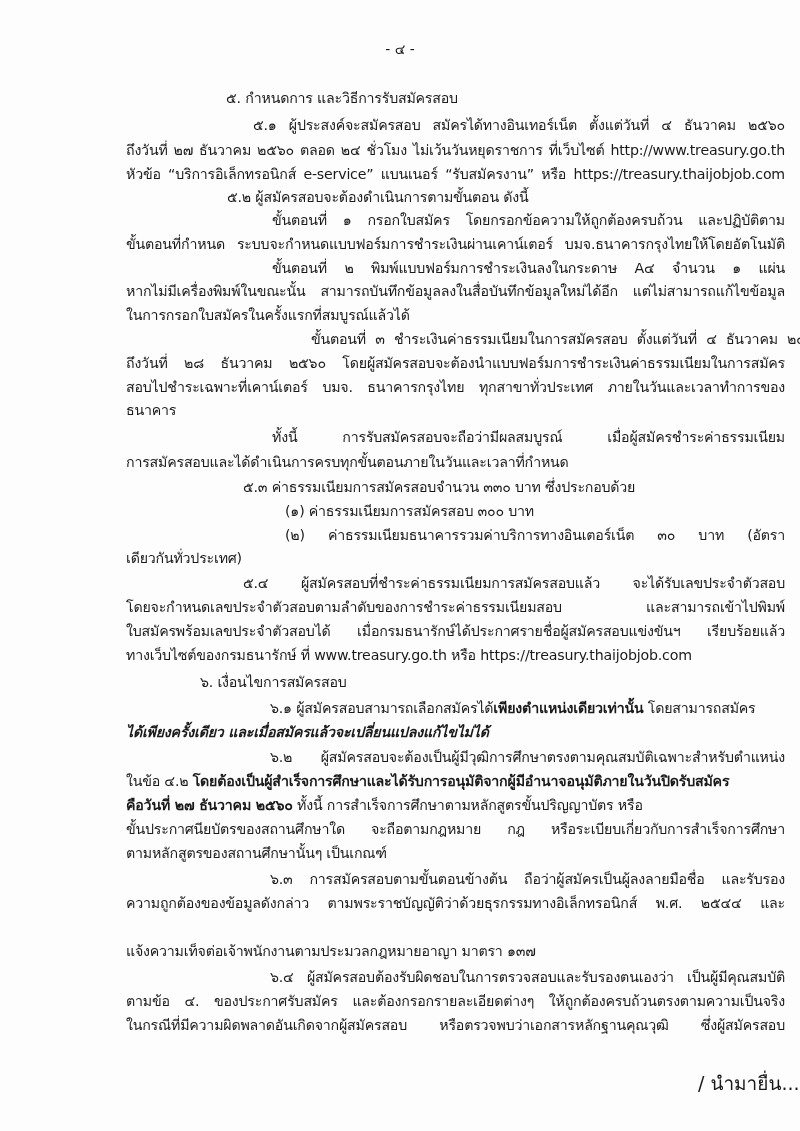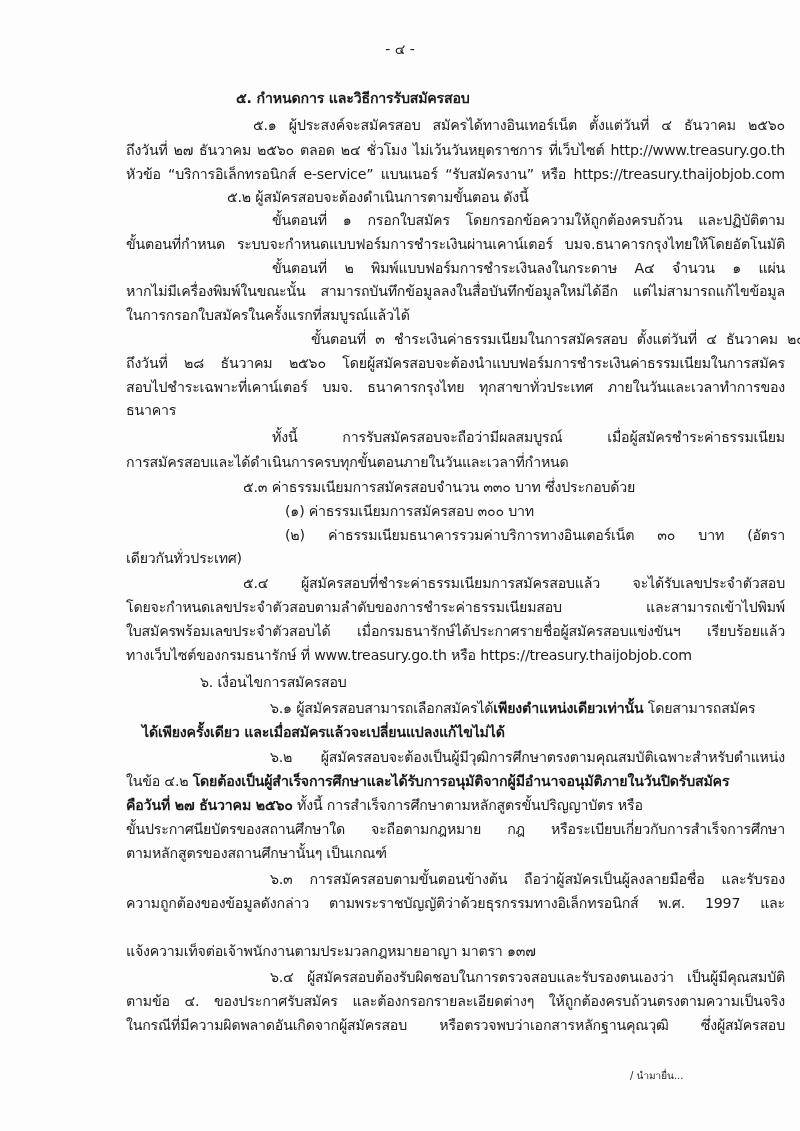--- a/index.html
+++ b/index.html
@@ -3,30 +3,30 @@
 <meta charset="utf-8">
 <style>
   html, body { margin: 0; padding: 0; background: #ffffff; }
   body { width: 800px; height: 1131px; position: relative; overflow: hidden;
          font-family: "DejaVu Sans", "Liberation Sans", sans-serif; color: #1a1a1a; }
   .page { position: absolute; left: 0; top: 0; width: 800px; height: 1131px; background: #fdfdfd; }
   .ln { position: absolute; font-size: 14.2px; line-height: 20px; white-space: nowrap; letter-spacing: -0.2px; }
   .just { text-align: justify; text-align-last: justify; white-space: normal; }
   .b { font-weight: bold; }
   .pnum { position: absolute; top: 38px; left: 0; width: 800px; text-align: center; font-size: 14px; }
-  .footer { position: absolute; left: 630px; top: 1068px; font-size: 10px; }
+  .footer { position: absolute; left: 698px; top: 1068px; font-size: 19px; }
 </style>
 </head>
 <body>
 
 <div class="page">
 
   <div class="pnum">- ๔ -</div>
 
-  <div class="ln b" style="left:226px;top:88px;font-weight:bold;margin-left:10px;">๕. กำหนดการ และวิธีการรับสมัครสอบ</div>
+  <div class="ln b" style="left:226px;top:88px;font-weight:normal;">๕. กำหนดการ และวิธีการรับสมัครสอบ</div>
 
   <div class="ln just" style="left:253px;top:115px;width:532px;">๕.๑  ผู้ประสงค์จะสมัครสอบ สมัครได้ทางอินเทอร์เน็ต ตั้งแต่วันที่ ๔ ธันวาคม ๒๕๖๐</div>
   <div class="ln just" style="left:126px;top:140px;width:659px;">ถึงวันที่ ๒๗ ธันวาคม ๒๕๖๐ ตลอด ๒๔ ชั่วโมง ไม่เว้นวันหยุดราชการ ที่เว็บไซต์ http://www.treasury.go.th</div>
   <div class="ln just" style="left:126px;top:164px;width:659px;">หัวข้อ “บริการอิเล็กทรอนิกส์ e-service” แบนเนอร์ “รับสมัครงาน” หรือ https://treasury.thaijobjob.com</div>
 
   <div class="ln" style="left:227px;top:187px;">๕.๒ ผู้สมัครสอบจะต้องดำเนินการตามขั้นตอน  ดังนี้</div>
 
   <div class="ln just" style="left:272px;top:210px;width:513px;">ขั้นตอนที่ ๑  กรอกใบสมัคร โดยกรอกข้อความให้ถูกต้องครบถ้วน และปฏิบัติตาม</div>
   <div class="ln just" style="left:126px;top:234px;width:659px;">ขั้นตอนที่กำหนด ระบบจะกำหนดแบบฟอร์มการชำระเงินผ่านเคาน์เตอร์ บมจ.ธนาคารกรุงไทยให้โดยอัตโนมัติ</div>
 
@@ -50,34 +50,34 @@
   <div class="ln just" style="left:243px;top:573px;width:542px;">๕.๔ ผู้สมัครสอบที่ชำระค่าธรรมเนียมการสมัครสอบแล้ว จะได้รับเลขประจำตัวสอบ</div>
   <div class="ln just" style="left:126px;top:597px;width:659px;">โดยจะกำหนดเลขประจำตัวสอบตามลำดับของการชำระค่าธรรมเนียมสอบ และสามารถเข้าไปพิมพ์</div>
   <div class="ln just" style="left:126px;top:621px;width:659px;">ใบสมัครพร้อมเลขประจำตัวสอบได้ เมื่อกรมธนารักษ์ได้ประกาศรายชื่อผู้สมัครสอบแข่งขันฯ เรียบร้อยแล้ว</div>
   <div class="ln" style="left:126px;top:645px;">ทางเว็บไซต์ของกรมธนารักษ์ ที่ www.treasury.go.th หรือ https://treasury.thaijobjob.com</div>
 
   <div class="ln" style="left:200px;top:672px;">๖. เงื่อนไขการสมัครสอบ</div>
 
   <div class="ln" style="left:270px;top:698px;width:515px;">
     <span>๖.๑ ผู้สมัครสอบสามารถเลือกสมัครได้</span><span class="b">เพียงตำแหน่งเดียวเท่านั้น</span><span> โดยสามารถสมัคร</span>
   </div>
-  <div class="ln b" style="left:142px;top:722px;">ได้เพียงครั้งเดียว และเมื่อสมัครแล้วจะเปลี่ยนแปลงแก้ไขไม่ได้</div>
+  <div class="ln b" style="left:126px;top:722px;font-style:italic;">ได้เพียงครั้งเดียว และเมื่อสมัครแล้วจะเปลี่ยนแปลงแก้ไขไม่ได้</div>
 
   <div class="ln just" style="left:270px;top:747px;width:515px;">๖.๒ ผู้สมัครสอบจะต้องเป็นผู้มีวุฒิการศึกษาตรงตามคุณสมบัติเฉพาะสำหรับตำแหน่ง</div>
   <div class="ln" style="left:126px;top:771px;">
     <span>ในข้อ ๔.๒ </span><span class="b">โดยต้องเป็นผู้สำเร็จการศึกษาและได้รับการอนุมัติจากผู้มีอำนาจอนุมัติภายในวันปิดรับสมัคร</span>
   </div>
   <div class="ln" style="left:126px;top:795px;">
     <span class="b">คือวันที่ ๒๗ ธันวาคม ๒๕๖๐</span><span> ทั้งนี้ การสำเร็จการศึกษาตามหลักสูตรขั้นปริญญาบัตร หรือ</span>
   </div>
   <div class="ln just" style="left:126px;top:819px;width:659px;">ขั้นประกาศนียบัตรของสถานศึกษาใด จะถือตามกฎหมาย กฎ หรือระเบียบเกี่ยวกับการสำเร็จการศึกษา</div>
   <div class="ln" style="left:126px;top:843px;">ตามหลักสูตรของสถานศึกษานั้นๆ เป็นเกณฑ์</div>
 
   <div class="ln just" style="left:270px;top:869px;width:515px;">๖.๓ การสมัครสอบตามขั้นตอนข้างต้น ถือว่าผู้สมัครเป็นผู้ลงลายมือชื่อ และรับรอง</div>
-  <div class="ln just" style="left:126px;top:893px;width:659px;">ความถูกต้องของข้อมูลดังกล่าว ตามพระราชบัญญัติว่าด้วยธุรกรรมทางอิเล็กทรอนิกส์ พ.ศ. 1997 และ</div>
+  <div class="ln just" style="left:126px;top:893px;width:659px;">ความถูกต้องของข้อมูลดังกล่าว ตามพระราชบัญญัติว่าด้วยธุรกรรมทางอิเล็กทรอนิกส์ พ.ศ. ๒๕๔๔ และ</div>
   <div class="ln" style="left:126px;top:941px;">แจ้งความเท็จต่อเจ้าพนักงานตามประมวลกฎหมายอาญา มาตรา ๑๓๗</div>
 
   <div class="ln just" style="left:270px;top:967px;width:515px;">๖.๔ ผู้สมัครสอบต้องรับผิดชอบในการตรวจสอบและรับรองตนเองว่า เป็นผู้มีคุณสมบัติ</div>
   <div class="ln just" style="left:126px;top:991px;width:659px;">ตามข้อ ๔. ของประกาศรับสมัคร และต้องกรอกรายละเอียดต่างๆ ให้ถูกต้องครบถ้วนตรงตามความเป็นจริง</div>
   <div class="ln just" style="left:126px;top:1015px;width:659px;">ในกรณีที่มีความผิดพลาดอันเกิดจากผู้สมัครสอบ หรือตรวจพบว่าเอกสารหลักฐานคุณวุฒิ ซึ่งผู้สมัครสอบ</div>
 
   <div class="footer">/ นำมายื่น...</div>
 </div>
 
 </body></html>

